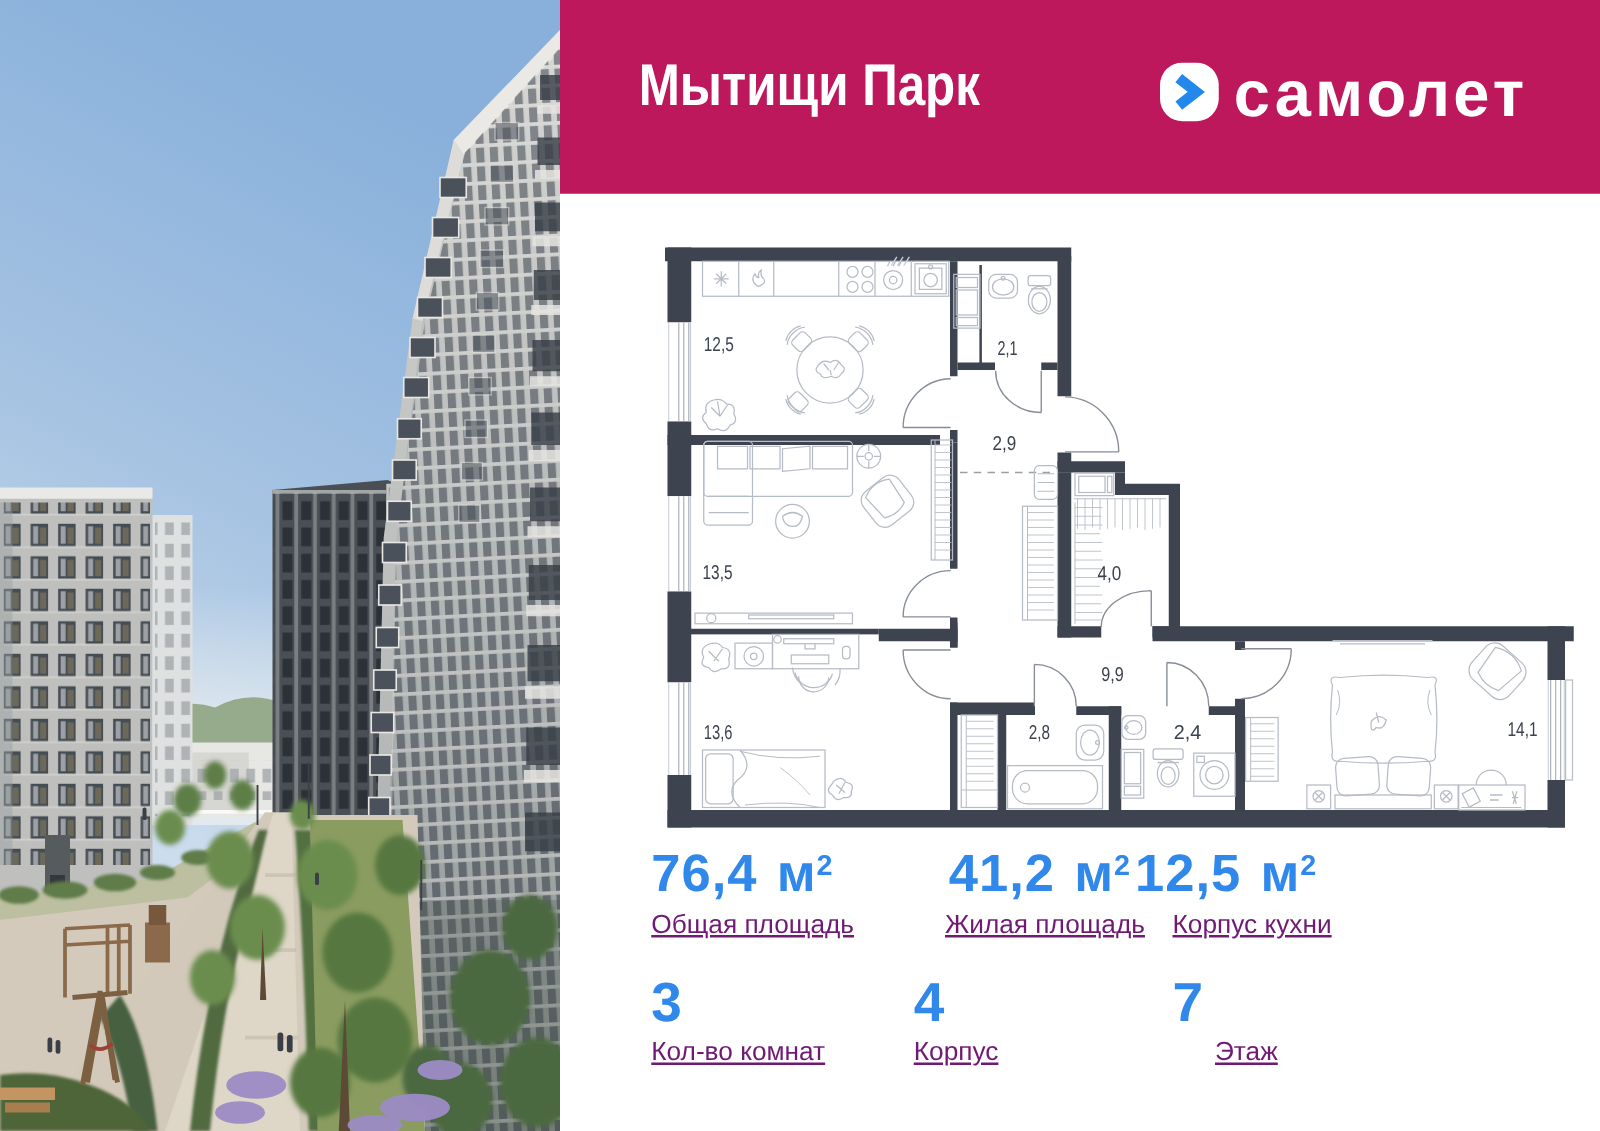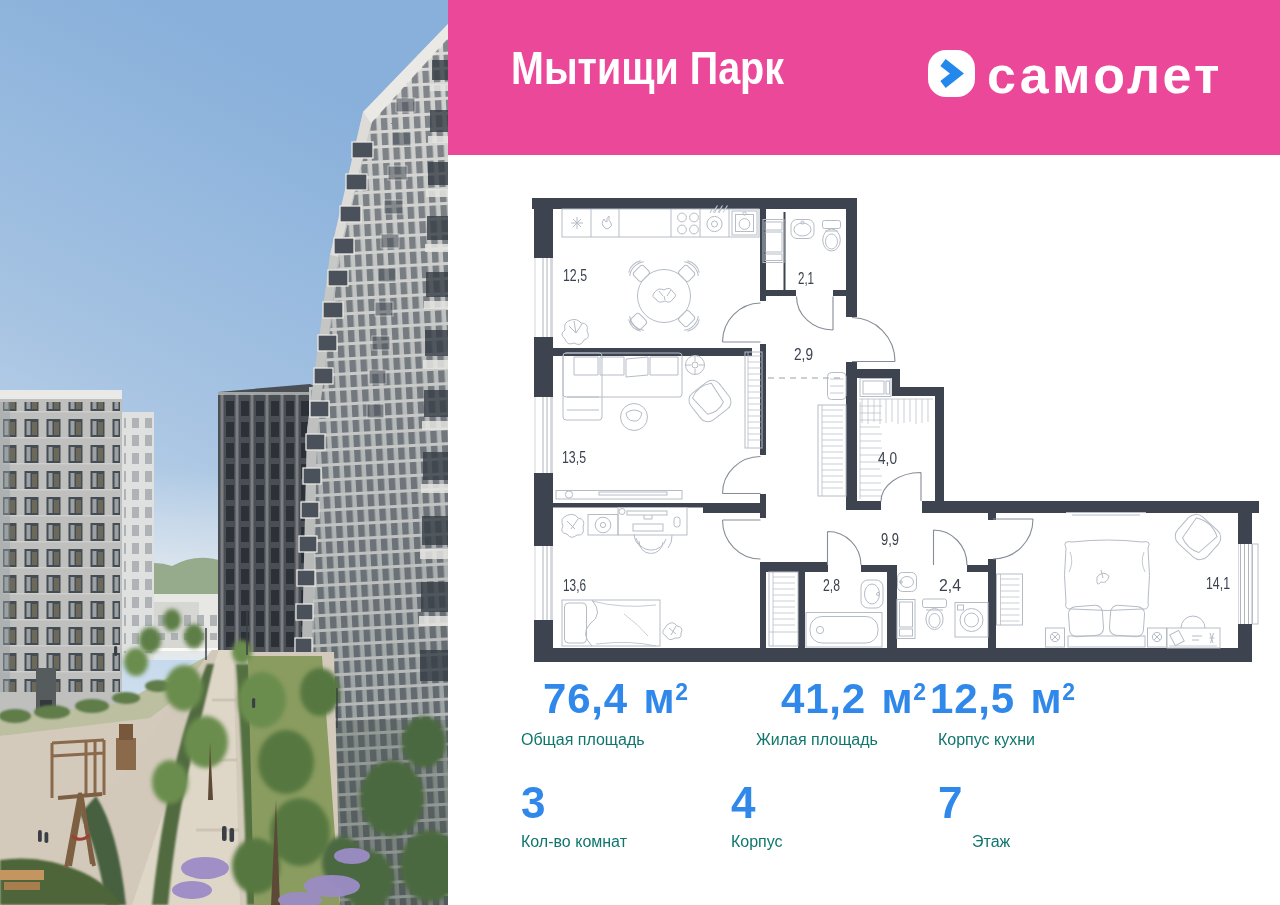--- a/index.html
+++ b/index.html
@@ -1,27 +1,27 @@
 <!DOCTYPE html>
 <html lang="ru"><head>
 <meta charset="utf-8">
 <title>Мытищи Парк</title>
 <style>
 html,body{margin:0;padding:0;}
 body{width:1280px;height:905px;position:relative;overflow:hidden;background:#ffffff;font-family:"Liberation Sans",sans-serif;}
 .photo{position:absolute;left:0;top:0;width:448px;height:905px;overflow:hidden;}
-.header{position:absolute;left:448px;top:0;width:832px;height:155px;background:#ec4899;}
+.header{position:absolute;left:448px;top:0;width:832px;height:155px;background:#be185d;}
 .title{position:absolute;left:63px;top:40px;color:#ffffff;font-weight:bold;font-size:47px;letter-spacing:0;white-space:nowrap;transform:scaleX(0.84);transform-origin:left top;}
 .logo{position:absolute;left:480px;top:50px;}
 .planwrap{position:absolute;left:476px;top:155px;width:830px;height:515px;}
 .stat{position:absolute;white-space:nowrap;}
-.num{color:#2f88ea;font-weight:bold;font-size:42px;line-height:30px;letter-spacing:0.8px;word-spacing:3px;margin-left:22px;}
+.num{color:#2f88ea;font-weight:bold;font-size:42px;line-height:30px;letter-spacing:0.8px;word-spacing:3px;}
 .num2{color:#2f88ea;font-weight:bold;font-size:44px;line-height:30px;}
 .num sup{font-size:23px;line-height:0;vertical-align:13px;letter-spacing:0;}
-.lab{color:#0f766e;font-size:16px;line-height:18px;}
+.lab{color:#701a75;font-size:21px;line-height:18px;text-decoration:underline;}
 </style>
 </head>
 <body>
 
 <div class="photo">
 <svg width="450" height="905" viewBox="0 0 450 905">
 <defs>
 <linearGradient id="sky" x1="0.1" y1="1" x2="0.35" y2="0">
 <stop offset="0" stop-color="#eaeff4"></stop>
 <stop offset="0.3" stop-color="#c9dbed"></stop>

